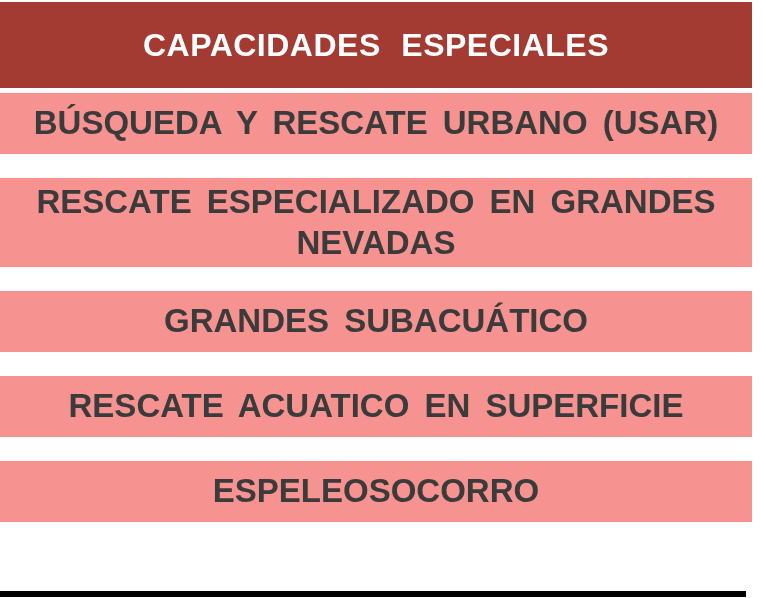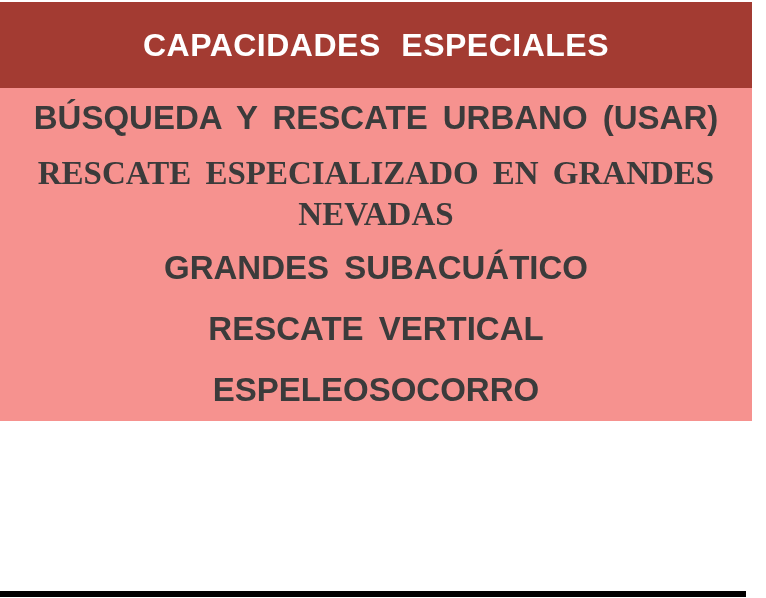--- a/index.html
+++ b/index.html
@@ -16,49 +16,49 @@
     overflow: hidden;
   }
   .content {
     position: absolute;
     left: 0;
     top: 2px;
     width: 752px;
   }
   .header-band {
     height: 86px;
+    margin-bottom: 5px;
     background: var(--header-bg, #A33B32);
     color: var(--header-text, #ffffff);
     display: flex;
     align-items: center;
     justify-content: center;
     font-weight: bold;
     font-size: 32px;
     letter-spacing: 0.5px;
     word-spacing: 0.35em;
   }
   .cap-row {
     height: 61px;
-    margin-bottom: 0;
+    margin-bottom: 24px;
     background: var(--row-bg, #F6928F);
     color: var(--row-text, #3B3B3B);
     display: flex;
     align-items: center;
     justify-content: center;
     text-align: center;
     font-weight: bold;
     font-size: 33px;
     letter-spacing: 0px;
     word-spacing: 0.18em;
     line-height: 1.22;
     white-space: pre-line;
   }
   .cap-row.double {
     height: 89px;
-    font-family: Liberation Serif, serif;
   }
   .bottom-bar {
     position: absolute;
     left: 0;
     top: 591px;
     width: 746px;
     height: 6px;
     background: var(--edge-bar, #000000);
   }
 </style>
@@ -72,22 +72,22 @@
       <span>CAPACIDADES ESPECIALES</span>
     </div>
 
     <div class="cap-row">BÚSQUEDA Y RESCATE URBANO (USAR)</div>
 
     <div class="cap-row double">RESCATE ESPECIALIZADO EN GRANDES
 NEVADAS</div>
 
     <div class="cap-row">GRANDES SUBACUÁTICO</div>
 
+    <div class="cap-row">RESCATE ACUATICO EN SUPERFICIE</div>
 
-    <div class="cap-row">RESCATE VERTICAL</div>
 
 
     <div class="cap-row">ESPELEOSOCORRO</div>
 
   </div>
 
   <div class="bottom-bar"></div>
 </div>
 
 </body></html>

